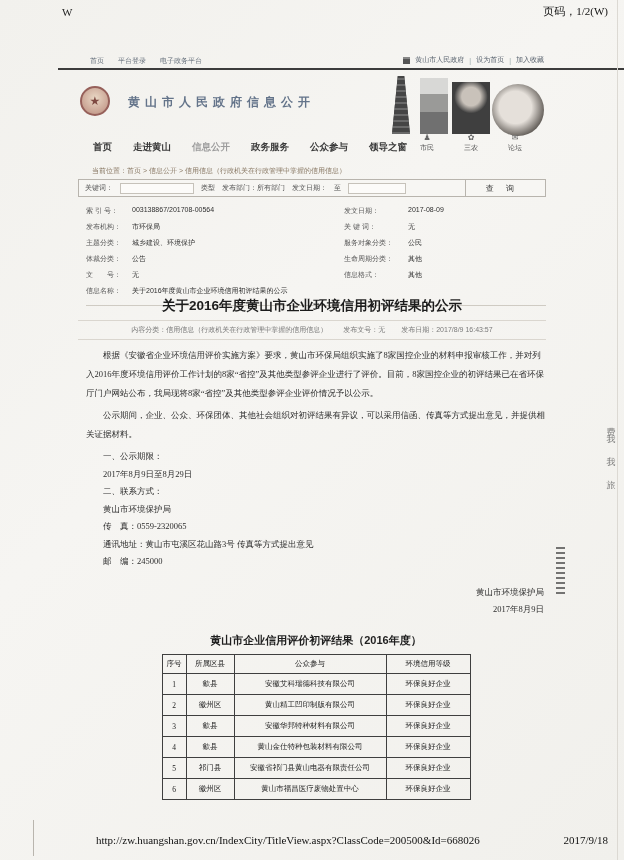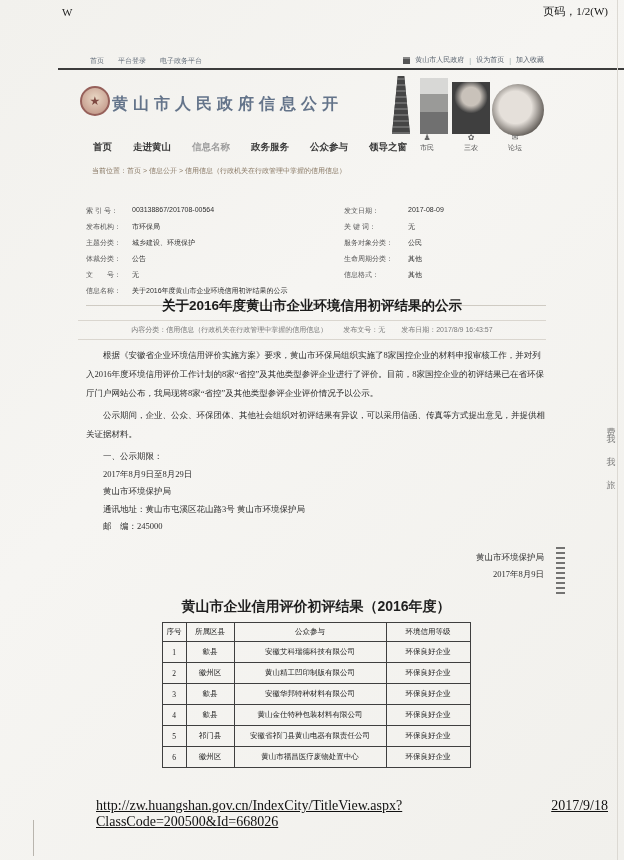--- a/index.html
+++ b/index.html
@@ -6,34 +6,34 @@
   html,body { width:624px; height:860px; }
   body { font-family:"Liberation Sans", sans-serif; }
   .page {
     position:relative; width:624px; height:860px; overflow:hidden;
     background:linear-gradient(135deg,#f2f1ed 0%,#f6f5f2 40%,#f1f0ec 100%);
     color:#2e2e2e;
   }
   
   .corner-w { position:absolute; left:62px; top:6px; font:11px "Liberation Serif",serif; color:#222; }
   .page-number { position:absolute; right:16px; top:4px; font:11px "Liberation Serif",serif; color:#111;margin-left:30px; }
-  .footer { position:absolute; left:96px; top:798px; width:512px; display:flex; justify-content:space-between;
-            font-family:"Liberation Serif",serif; font-size:14px; color:#111;text-decoration:underline; }
+  .footer { position:absolute; left:96px; top:834px; width:512px; display:flex; justify-content:space-between;
+            font-family:"Liberation Serif",serif; font-size:11px; color:#111; }
   
   .topbar-left { position:absolute; left:90px; top:56px; display:flex; gap:14px; font-size:7px; color:#66707c; }
   .topbar-right { position:absolute; right:80px; top:55px; display:flex; gap:5px; align-items:center; font-size:7px; color:#56606c; }
   .gov-icon { width:7px; height:7px; background:#555; display:inline-block;
               box-shadow:inset 0 2px 0 #888; }
   .sep { color:#9aa; }
   .topline { position:absolute; left:58px; right:0; top:68px; height:2px; background:#3c3c3c; }
   
   .emblem { position:absolute; left:80px; top:86px; width:30px; height:30px; border-radius:50%;
             border:2px solid #96605a; background:radial-gradient(circle at 50% 40%, #ead9c6 0%, #c9a393 70%, #a97a6c 100%);
             display:flex; align-items:center; justify-content:center; color:#7e4a42; font-size:12px; }
-  .site-title { position:absolute; left:112px; top:94px; font-size:16px; font-weight:bold;
+  .site-title { position:absolute; left:128px; top:94px; font-size:12px; font-weight:bold;
                 letter-spacing:5px; color:#64748a; }
   
   .banner { position:absolute; left:388px; top:76px; width:165px; height:60px; }
   .b-building { position:absolute; left:4px; top:0; width:18px; height:58px; background:#4c4c4c;
                 clip-path:polygon(32% 0,68% 0,100% 100%,0 100%);
                 background-image:repeating-linear-gradient(0deg,#6a6a6a 0 2px,#454545 2px 6px); }
   .b-man1 { position:absolute; left:32px; top:2px; width:28px; height:56px;
             background:linear-gradient(180deg,#d8d8d6 0 28%,#9a9a98 28% 60%,#707070 60% 100%); }
   .b-man2 { position:absolute; left:64px; top:6px; width:38px; height:52px;
             background:radial-gradient(circle at 50% 28%, #c9c2ba 0 22%, #3f3f3f 40% 100%); }
@@ -71,21 +71,21 @@
                       font-size:7px; color:#7a7a7a; }
   .article-metaline span { margin:0 7px; }
   .article-body { position:absolute; left:86px; top:346px; width:460px;
                   font-family:"Liberation Serif","DejaVu Serif",serif; font-size:8.5px; color:#2d2d2d; }
   .article-body p { text-indent:2em; line-height:19px; }
   .article-body p.p2 { margin-top:3px; line-height:19px; }
   .doc-line { text-indent:2em; line-height:17.5px; }
   .doc-lines { margin-top:4px; }
   .signoff { margin-top:13px; text-align:right; line-height:17px; padding-right:2px; }
   .table-title { margin-top:15px; text-align:center; font-family:"Liberation Sans",sans-serif;
-                 font-size:14px; font-weight:bold; color:#1f1f1f; }
+                 font-size:11px; font-weight:bold; color:#1f1f1f; }
   table.result { margin:6px auto 0; border-collapse:collapse; font-size:7.5px; color:#222;
                  font-family:"Liberation Serif","DejaVu Serif",serif; }
   table.result th, table.result td { border:1px solid #3f3f3f; text-align:center; padding:5px 4px; font-weight:normal; }
   table.result th { line-height:1.7; padding:3px 4px; }
   .col-no { width:24px; } .col-county { width:48px; } .col-company { width:152px; } .col-grade { width:84px; }
   
   .edge-line { position:absolute; right:6px; top:0; bottom:0; width:1px; background:#dcd9d3; }
   .margin-marks { position:absolute; right:7px; top:420px; writing-mode:vertical-rl; font-size:9px;
                   letter-spacing:7px; color:#6f6f6f; font-family:"Liberation Serif",serif; opacity:.85; }
   .smudge { position:absolute; left:556px; top:546px; width:9px; height:48px; opacity:.65;
@@ -135,27 +135,37 @@
     </div>
     <div class="banner-item">
       <span class="bi-icon">✉</span>
       <span>论坛</span>
     </div>
   </div>
 
   <div class="nav">
     <span>首页</span>
     <span>走进黄山</span>
-    <span class="active">信息名称</span>
+    <span class="active">信息公开</span>
     <span>政务服务</span>
     <span>公众参与</span>
     <span>领导之窗</span>
   </div>
 
   <div class="breadcrumb">当前位置：首页 &gt; 信息公开 &gt; 信用信息（行政机关在行政管理中掌握的信用信息）</div>
+  <div class="searchbar">
+    <span>关键词：</span>
+    <span class="si-input"></span>
+    <span>类型</span>
+    <span>发布部门：所有部门</span>
+    <span>发文日期：</span>
+    <span>至</span>
+    <span class="si-input small"></span>
+    <span class="search-btn">查 询</span>
+  </div>
 
   <div class="meta">
     <div class="meta-row">
       <div class="m-left">
           <span class="m-label">索 引 号：</span>
           <span class="m-value">003138867/201708-00564</span>
         </div>
       <div class="m-right">
           <span class="m-label-r">发文日期：</span>
           <span class="m-value">2017-08-09</span>
@@ -213,22 +223,24 @@
     <span>发布文号：无</span>
     <span>发布日期：2017/8/9 16:43:57</span>
   </div>
 
   <div class="article-body">
     <p>根据《安徽省企业环境信用评价实施方案》要求，黄山市环保局组织实施了8家国控企业的材料申报审核工作，并对列入2016年度环境信用评价工作计划的8家“省控”及其他类型参评企业进行了评价。目前，8家国控企业的初评结果已在省环保厅门户网站公布，我局现将8家“省控”及其他类型参评企业评价情况予以公示。</p>
     <p class="p2">公示期间，企业、公众、环保团体、其他社会组织对初评结果有异议，可以采用信函、传真等方式提出意见，并提供相关证据材料。</p>
     <div class="doc-lines">
       <div class="doc-line">一、公示期限：</div>
       <div class="doc-line">2017年8月9日至8月29日</div>
+      <div class="doc-line">二、联系方式：</div>
       <div class="doc-line">黄山市环境保护局</div>
-      <div class="doc-line">通讯地址：黄山市屯溪区花山路3号 黄山市环境保护局</div>
+      <div class="doc-line">传　真：0559-2320065</div>
+      <div class="doc-line">通讯地址：黄山市屯溪区花山路3号 传真等方式提出意见</div>
       <div class="doc-line">邮　编：245000</div>
     </div>
     <div class="signoff">
       <div>黄山市环境保护局</div>
       <div>2017年8月9日</div>
     </div>
 
     <div class="table-title">黄山市企业信用评价初评结果（2016年度）</div>
     <table class="result">
       <thead>

